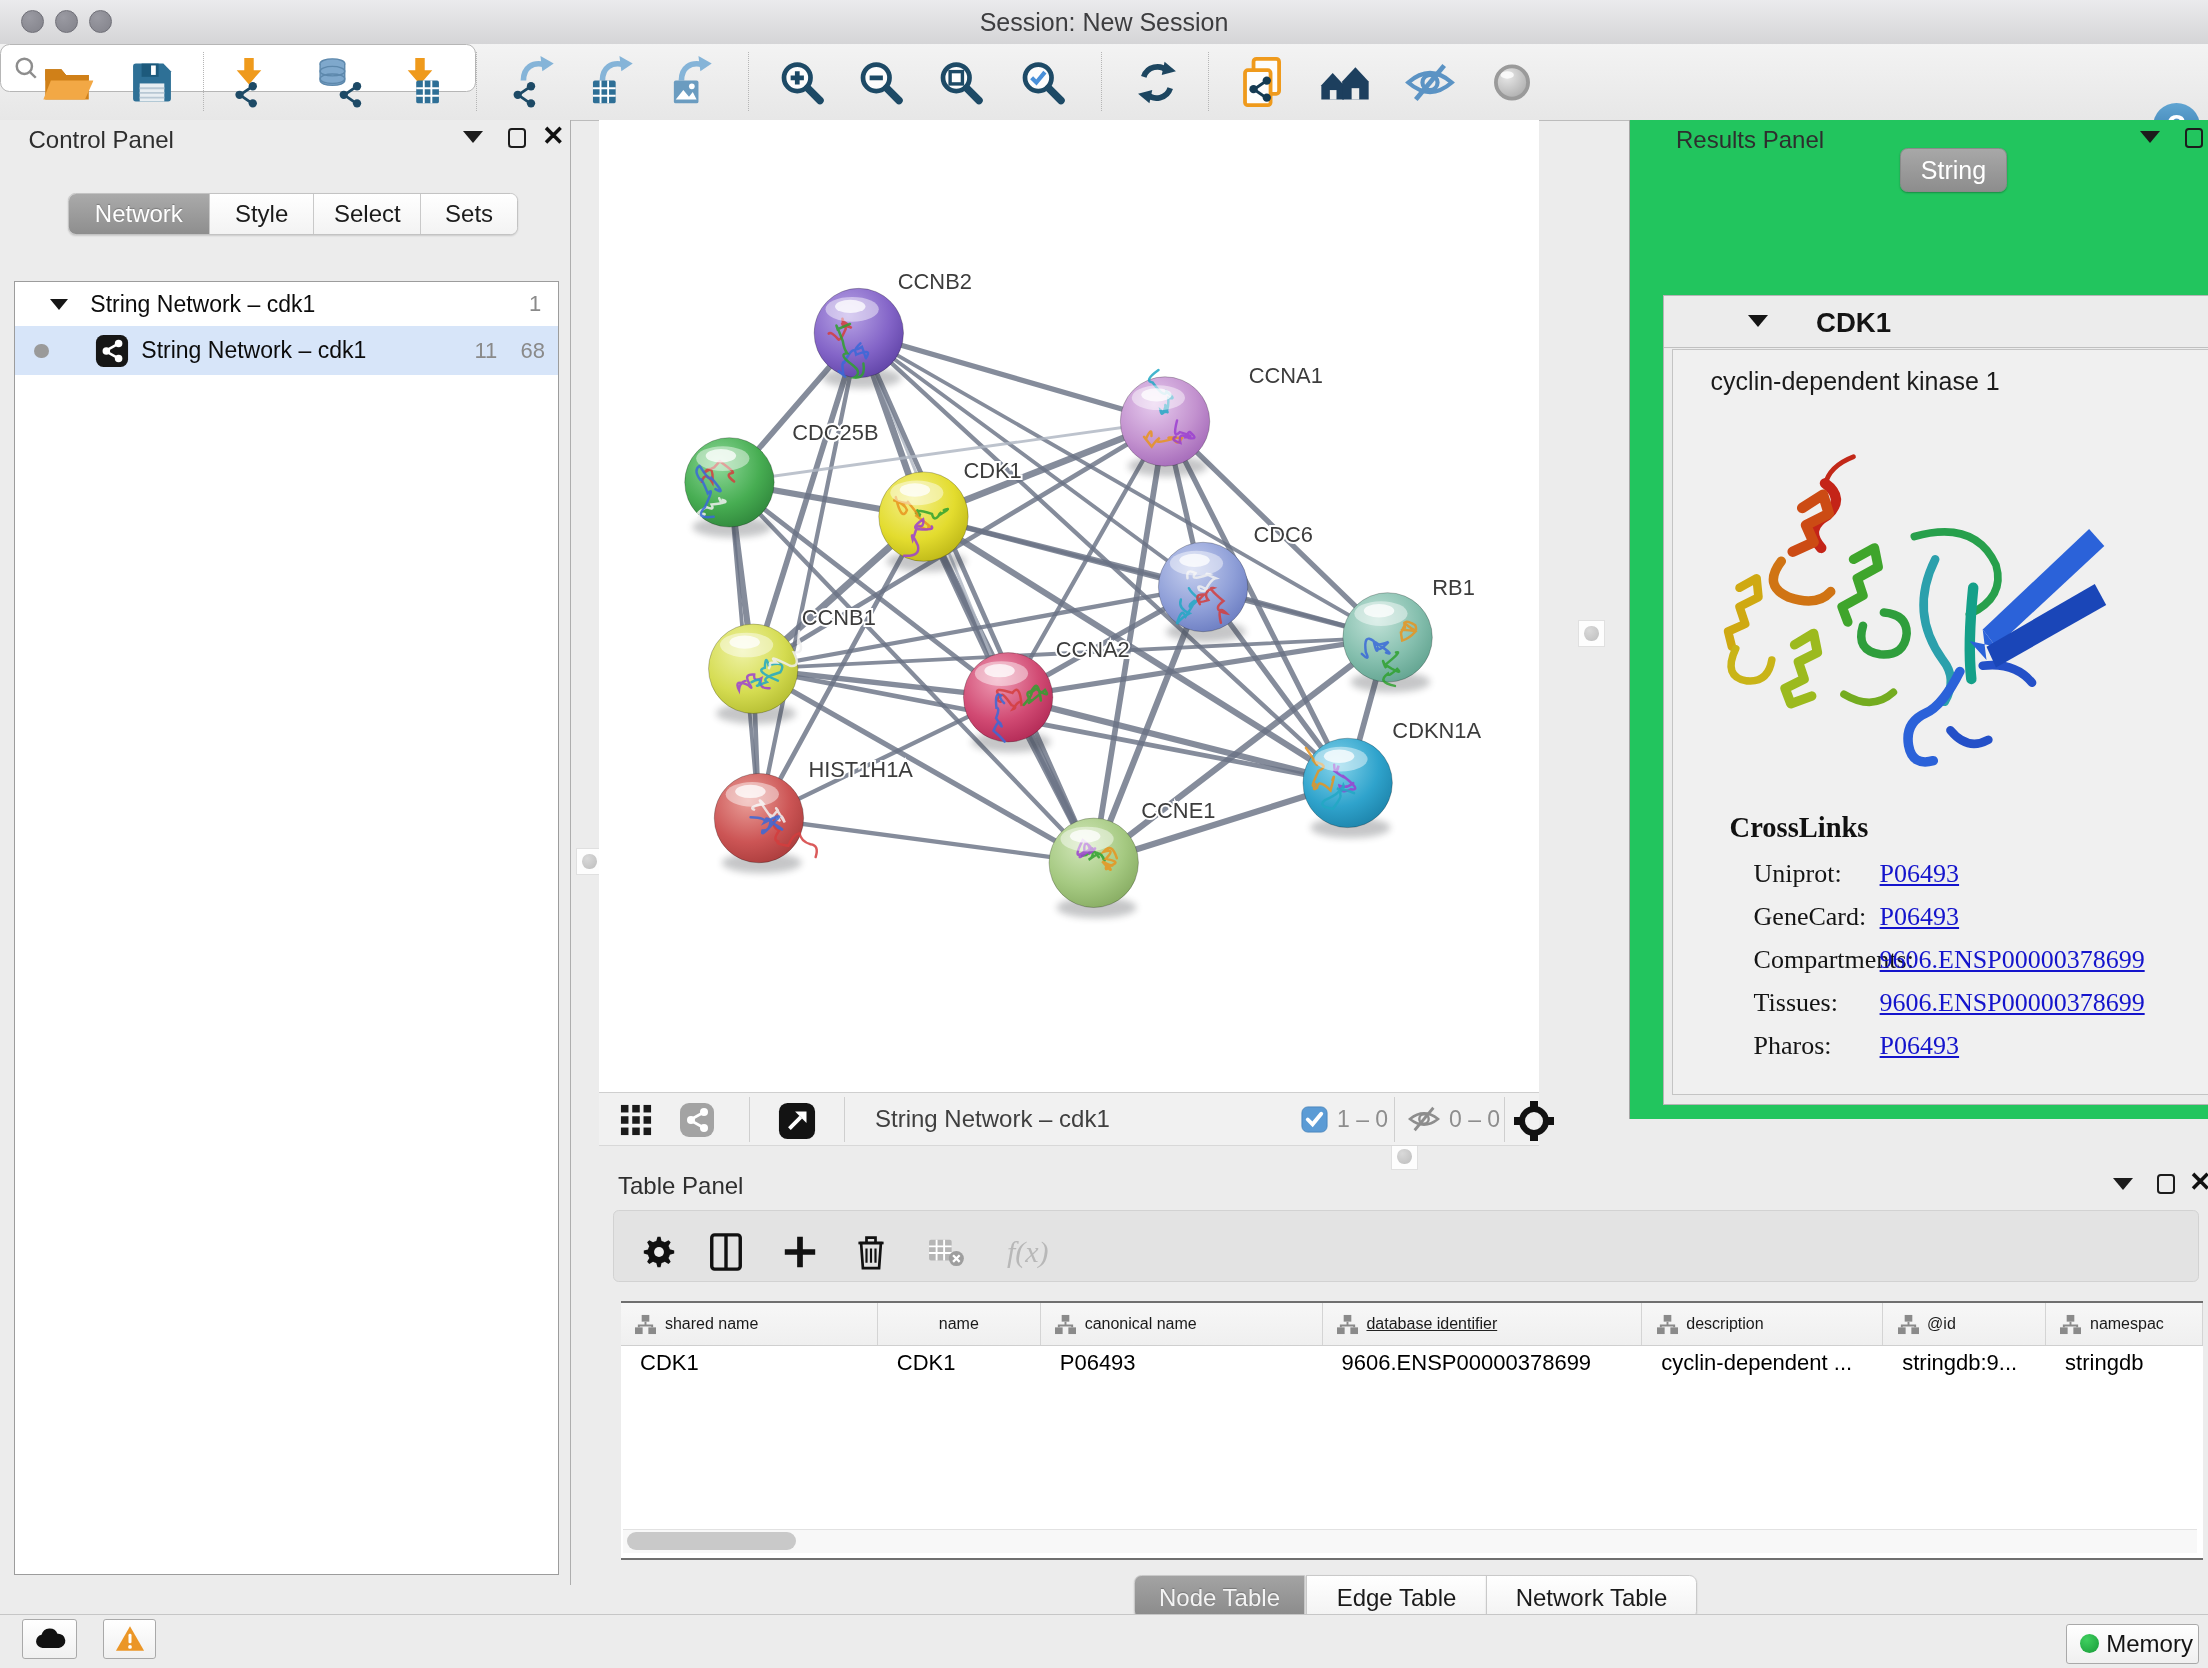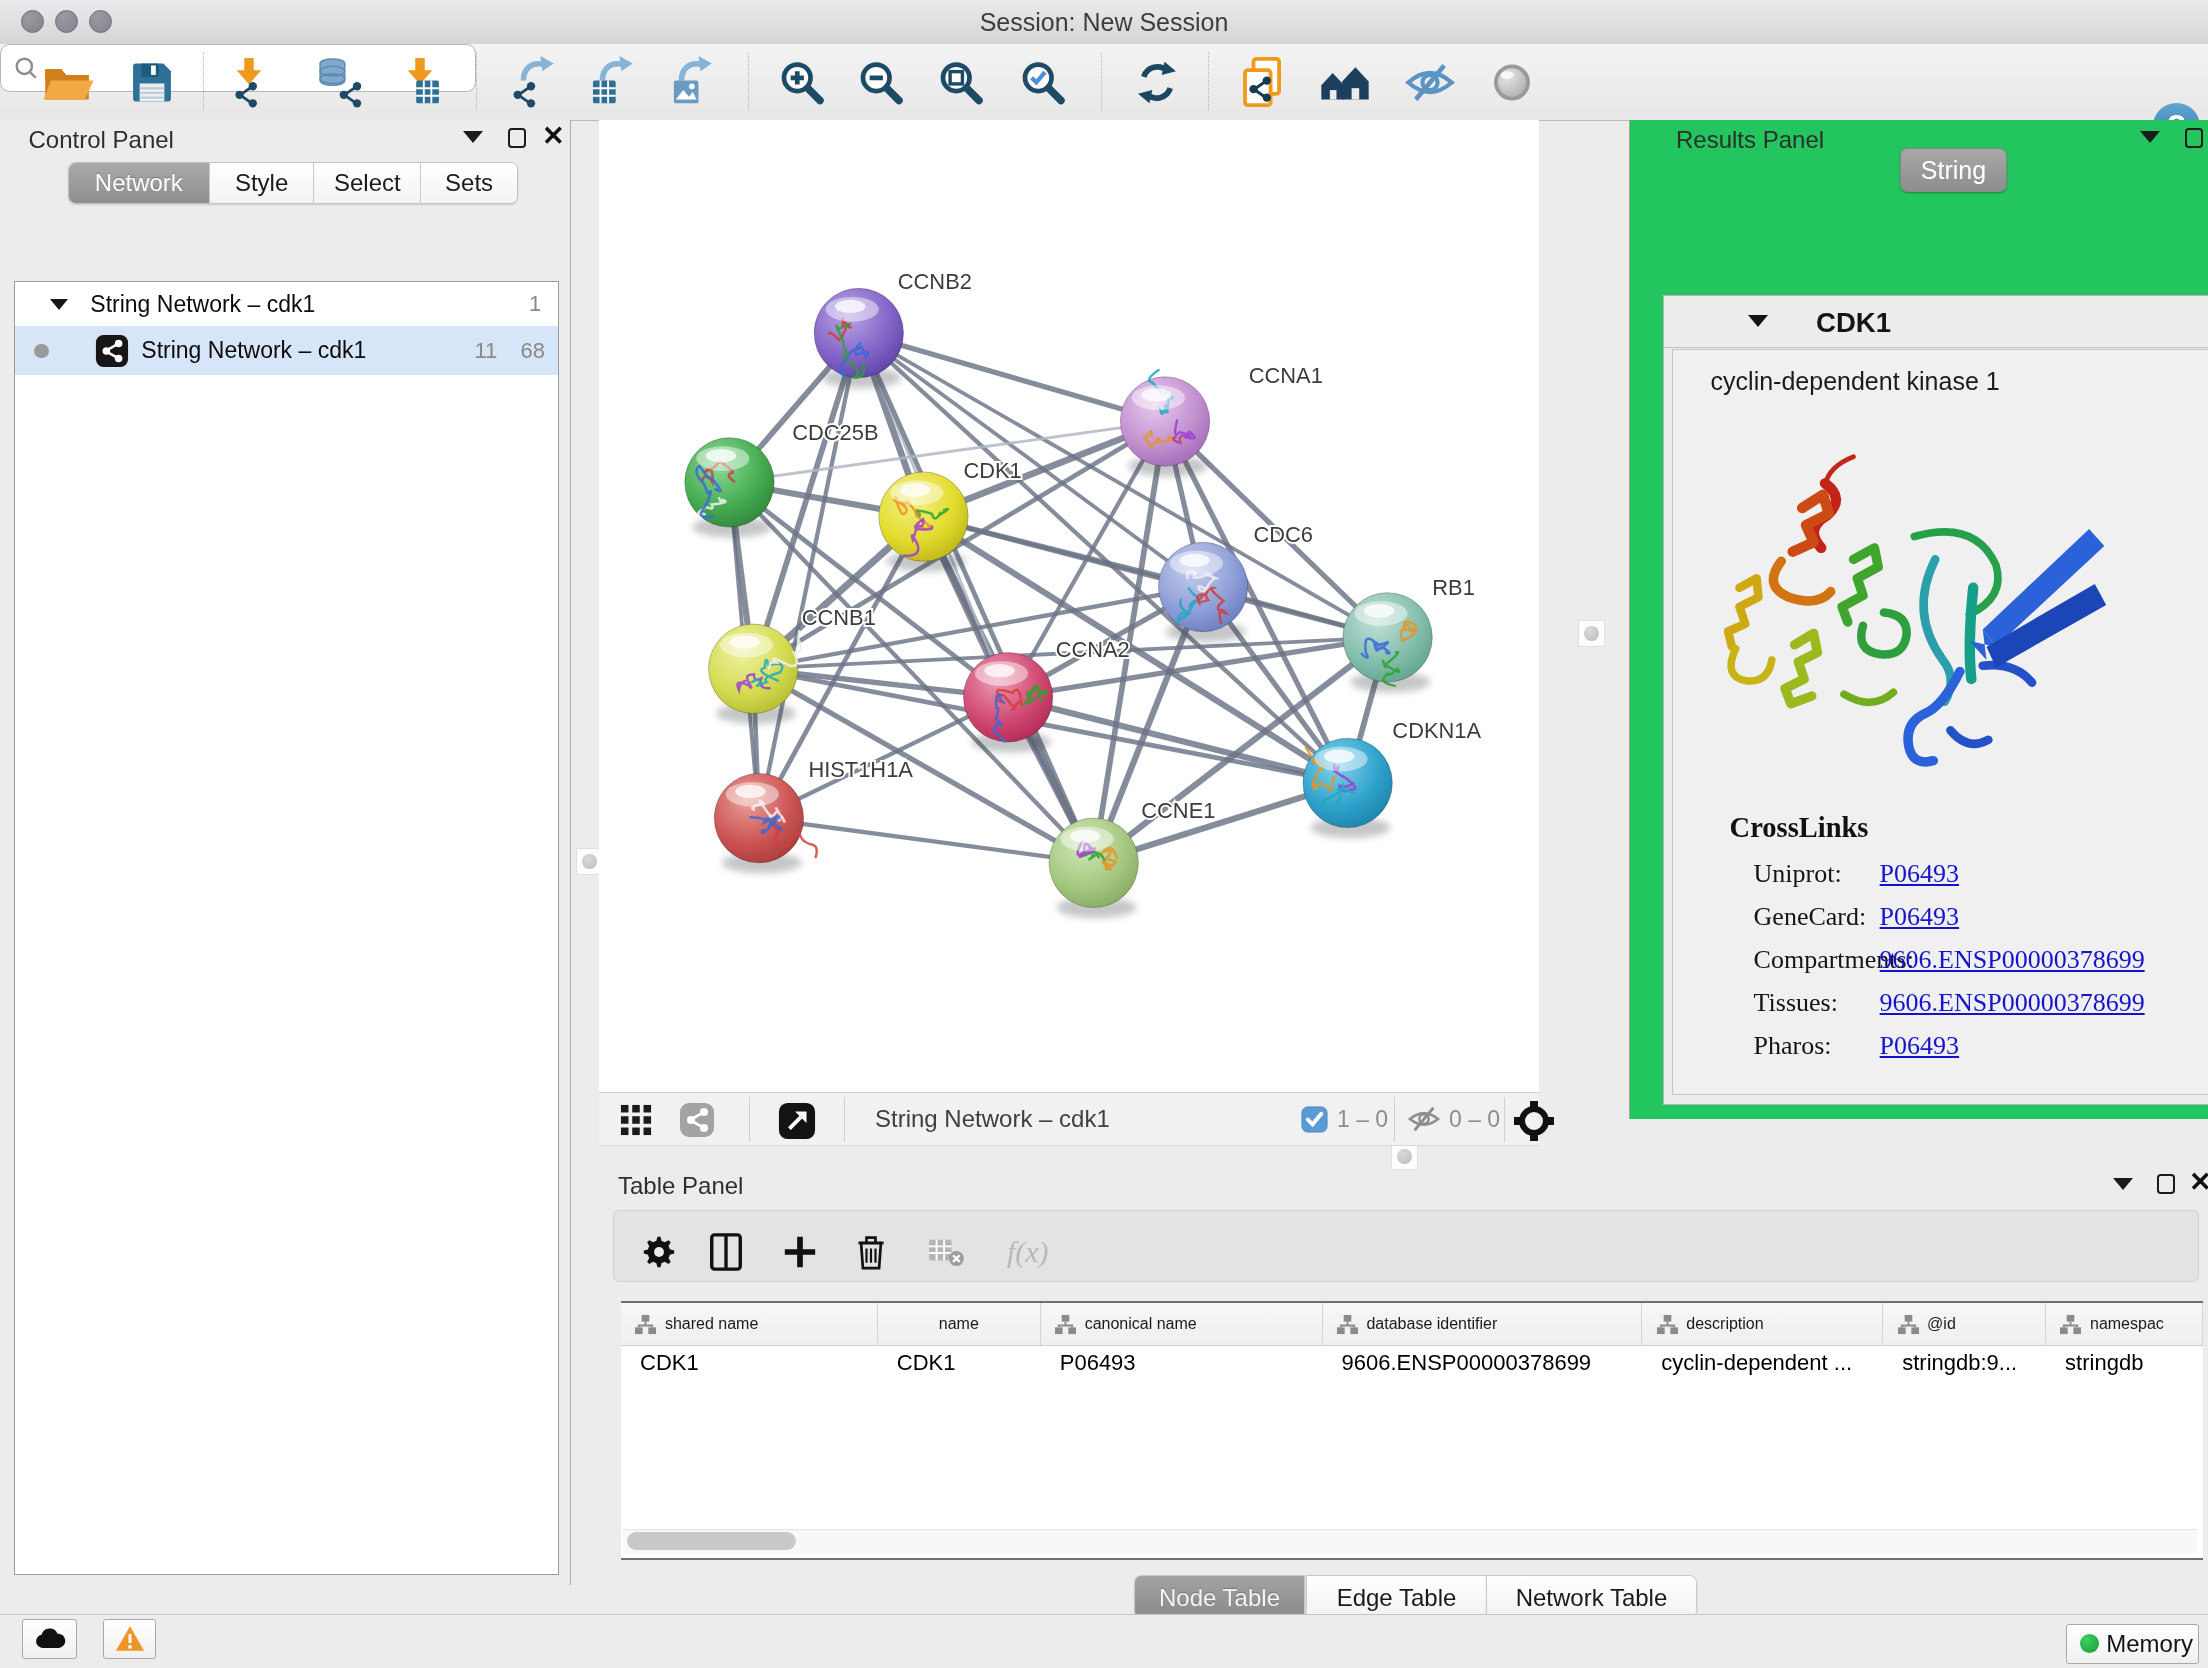--- a/index.html
+++ b/index.html
@@ -27,21 +27,21 @@
   #help-button{left:2151px;top:57px;width:51px;height:51px;}
   
   .panel-title{font-size:24px;color:#2e2e2e;}
   .ph-triangle{width:0;height:0;border-left:10.5px solid transparent;border-right:10.5px solid transparent;
     border-top:12.4px solid #1c1c1c;display:inline-block;}
   .ph-float{width:18px;height:20px;border:2.9px solid #1c1c1c;border-radius:3.8px;display:inline-block;box-sizing:border-box;}
   .ph-close{font-size:27px;font-weight:bold;color:#111;line-height:25px;}
   
   #control-panel{left:0;top:120px;width:571px;height:1465px;background:#ececec;border-right:1.9px solid #aeaeae;box-sizing:border-box;}
   .seg-tabs{display:flex;border:1px solid #c3c3c3;border-radius:7.6px;overflow:hidden;background:#fff;
-    box-shadow:0 1px 1.9px rgba(0,0,0,.15);}
+    box-shadow:0 1px 1.9px rgba(0,0,0,.15);margin-top:31px;}
   .seg-tab{height:40px;line-height:40px;text-align:center;font-size:24px;color:#1b1b1b;
     background:linear-gradient(#ffffff,#f3f3f3);border-right:1px solid #c9c9c9;box-sizing:border-box;}
   .seg-tab:last-child{border-right:none;}
   .seg-tab.active{background:linear-gradient(#aaaaaa,#8e8e8e);color:#fff;text-shadow:0 -1px 1px rgba(0,0,0,.25);}
   #cp-tree-box{left:14.3px;top:161px;width:545px;height:1294px;background:#fff;border:1.9px solid #9c9c9c;box-sizing:border-box;}
   .tree-row{position:relative;width:100%;height:44px;}
   .tree-label{font-size:23px;color:#0c0c0c;line-height:44px;}
   .tree-count{font-size:22px;color:#8a8a8a;line-height:44px;}
   .tri-down{width:0;height:0;border-left:9.5px solid transparent;border-right:9.5px solid transparent;border-top:11.4px solid #161616;}
   
@@ -760,21 +760,21 @@
         </div>
         <div class="th-cell" style="width:282px;">
           <svg width="23" height="21" viewBox="0 0 24 22" style="margin:0 7.6px 0 13.3px;flex:none">
   <rect x="8" y="1" width="8" height="7" fill="#8a8a8a"></rect>
             <rect x="1" y="14" width="8" height="7" fill="#8a8a8a"></rect>
             <rect x="15" y="14" width="8" height="7" fill="#8a8a8a"></rect>
   <path d="M12 8v4M5 14v-2h14v2" fill="none" stroke="#8a8a8a" stroke-width="2"></path>
           </svg>
           <span class="th-label">canonical name</span>
         </div>
-        <div class="th-cell" style="width:320px;">
+        <div class="th-cell" style="width:320px;text-decoration:underline;">
           <svg width="23" height="21" viewBox="0 0 24 22" style="margin:0 7.6px 0 13.3px;flex:none">
   <rect x="8" y="1" width="8" height="7" fill="#8a8a8a"></rect>
             <rect x="1" y="14" width="8" height="7" fill="#8a8a8a"></rect>
             <rect x="15" y="14" width="8" height="7" fill="#8a8a8a"></rect>
   <path d="M12 8v4M5 14v-2h14v2" fill="none" stroke="#8a8a8a" stroke-width="2"></path>
           </svg>
           <span class="th-label">database identifier</span>
         </div>
         <div class="th-cell" style="width:241px;">
           <svg width="23" height="21" viewBox="0 0 24 22" style="margin:0 7.6px 0 13.3px;flex:none">

